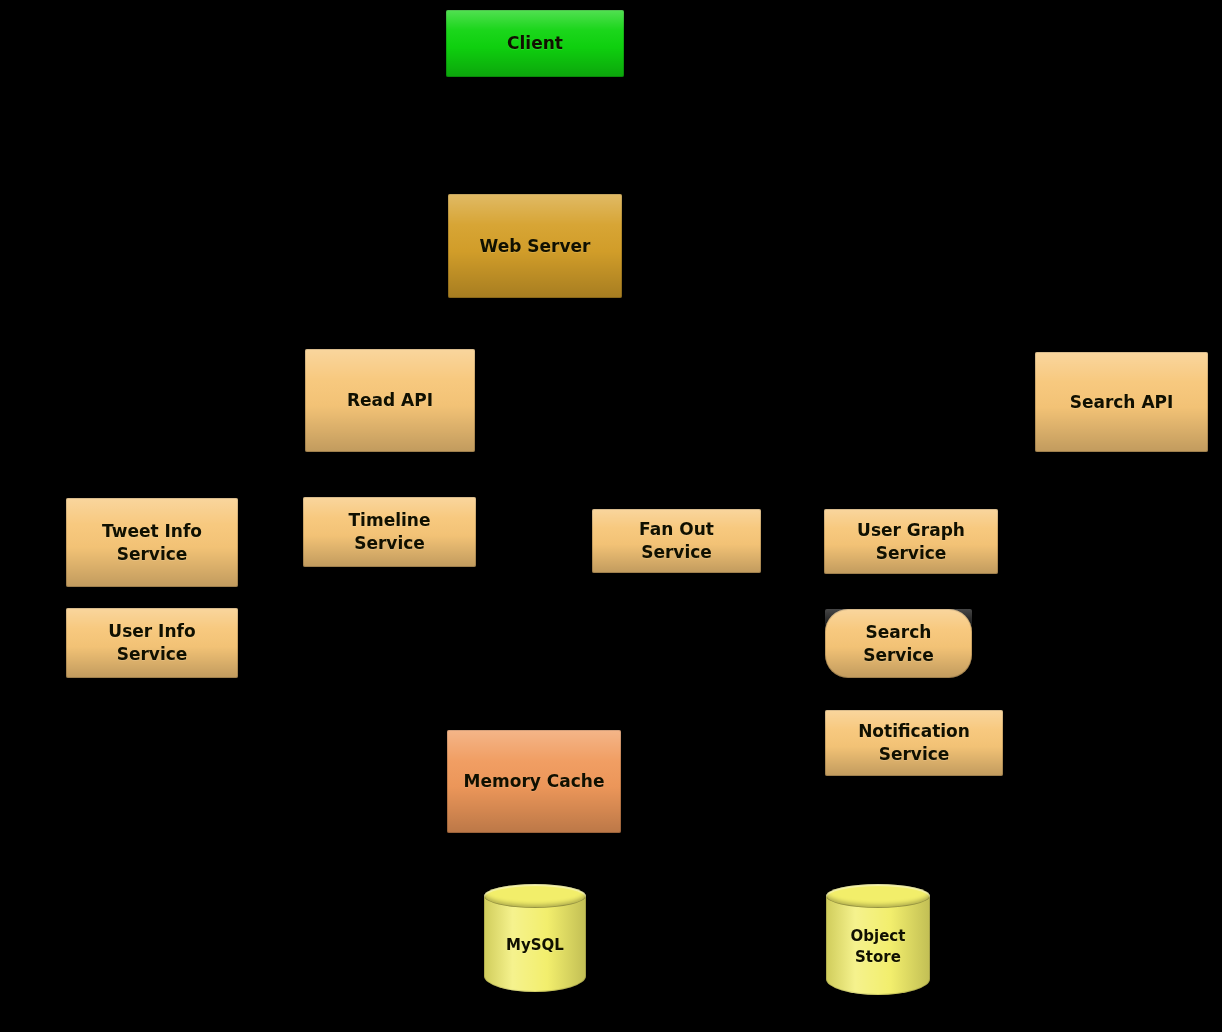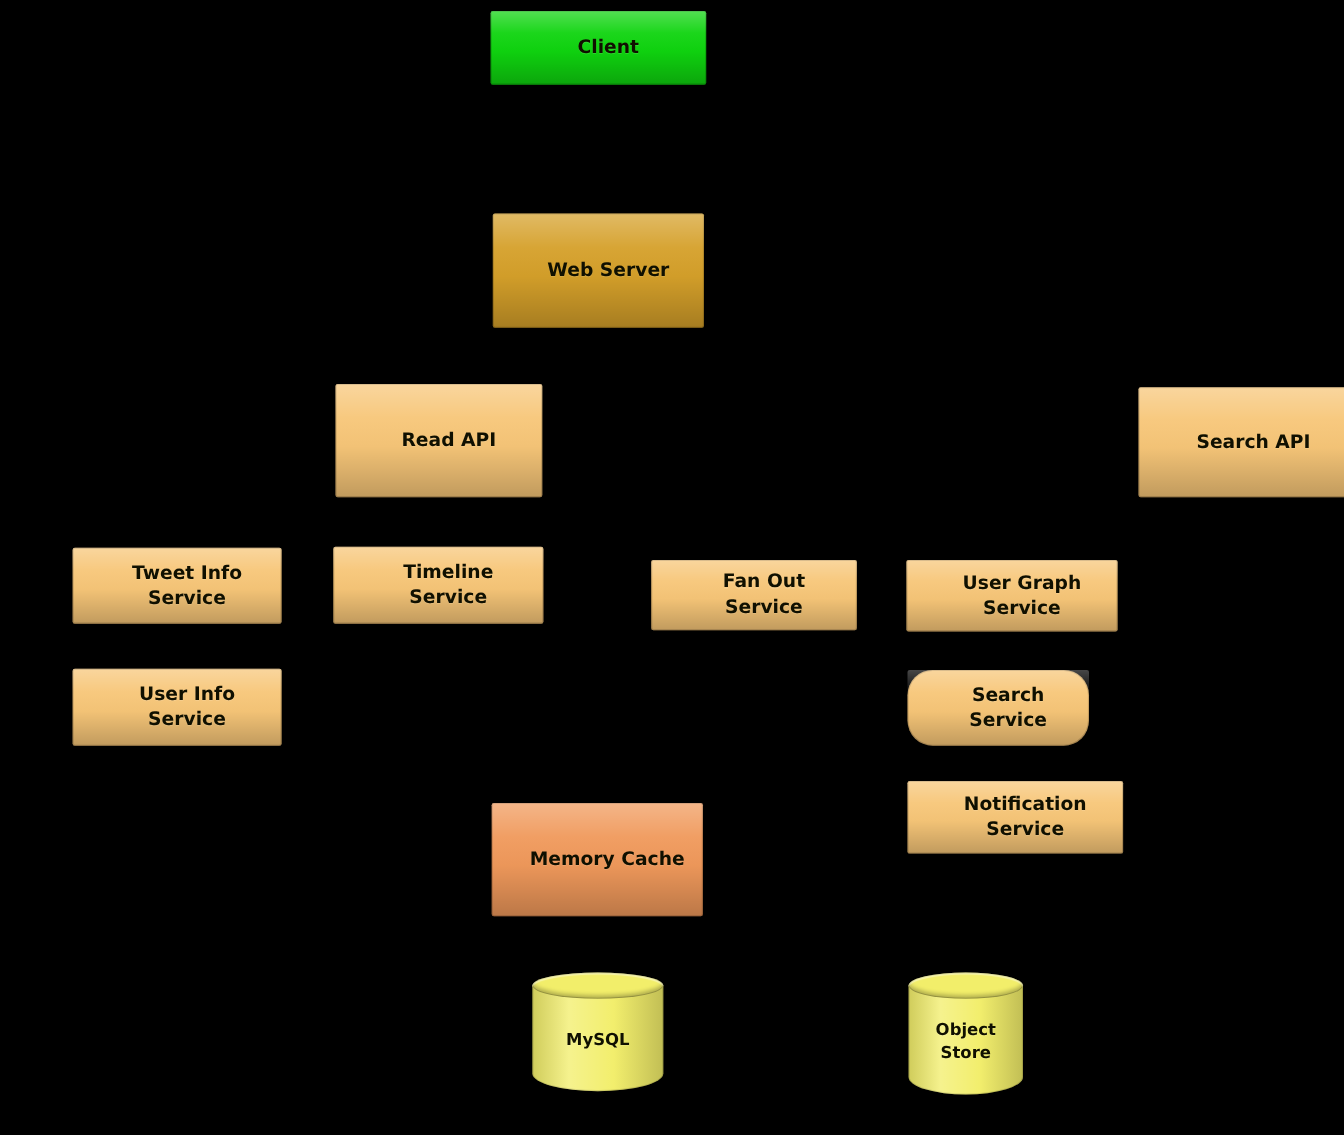--- a/index.html
+++ b/index.html
@@ -30,21 +30,20 @@
     font-size: 17px;
     line-height: 1.35;
     white-space: pre-line;
     text-shadow: 0 1px 0 rgba(255,255,255,0.12);
   }
   
   .box {
     background: var(--c, #ccc);
     border-radius: 2px;
     box-shadow: inset 0 0 0 1px rgba(0,0,0,0.18);
-    padding-left: 18px;
   }
   .box::after {
     content: "";
     position: absolute;
     inset: 0;
     border-radius: 2px;
     background: linear-gradient(180deg,
       rgba(255,255,255,0.28) 0%,
       rgba(255,255,255,0.05) 30%,
       rgba(0,0,0,0.02) 55%,
@@ -84,29 +83,29 @@
     pointer-events: none;
   }
   .cyl-label { font-size: 15px; padding-top: 14px; }
 
   
   .n-client        { left: 446px;  top: 10px;  width: 178px; height: 67px; }
   .n-web-server    { left: 448px;  top: 194px; width: 174px; height: 104px; }
   .n-read-api      { left: 305px;  top: 349px; width: 170px; height: 103px; }
   .n-write-api     { left: 593px;  top: 350px; width: 168px; height: 102px; }
   .n-search-api    { left: 1035px; top: 352px; width: 173px; height: 100px; }
-  .n-tweet-info    { left: 66px;   top: 498px; width: 172px; height: 69px; }
+  .n-tweet-info    { left: 66px;   top: 498px; width: 172px; height: 89px; }
   .n-timeline      { left: 303px;  top: 497px; width: 173px; height: 70px; }
   .n-fan-out       { left: 592px;  top: 509px; width: 169px; height: 64px; }
   .n-user-graph    { left: 824px;  top: 509px; width: 174px; height: 65px; }
   .n-user-info     { left: 66px;   top: 608px; width: 172px; height: 70px; text-align: center; }
   .n-search-svc    { left: 825px;  top: 609px; width: 147px; height: 69px; border-radius: 23px; }
   .n-notification  { left: 825px;  top: 710px; width: 178px; height: 66px; }
   .n-memory-cache  { left: 447px;  top: 730px; width: 174px; height: 103px; }
-  .n-mysql         { left: 484px;  top: 884px; width: 119px; height: 108px; align-items: center; }
+  .n-mysql         { left: 484px;  top: 884px; width: 102px; height: 108px; align-items: center; }
   .n-object-store  { left: 826px;  top: 884px; width: 104px; height: 111px; }
 </style>
 </head>
 <body>
 
 <div id="canvas" style="background: rgb(0, 0, 0);">
 
   <div class="node box n-client" style="--c: #0fd40f;">
     <span class="label">Client</span>
   </div>

